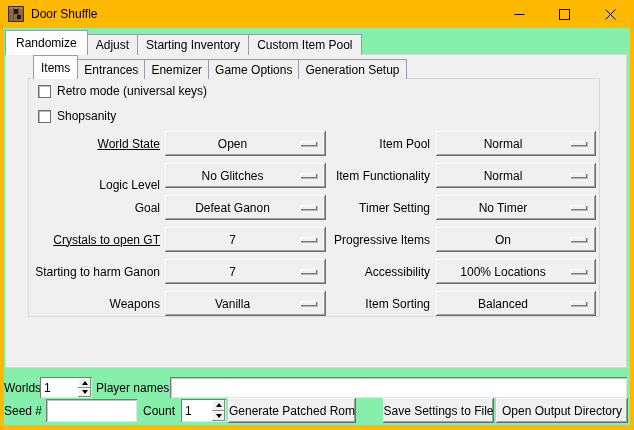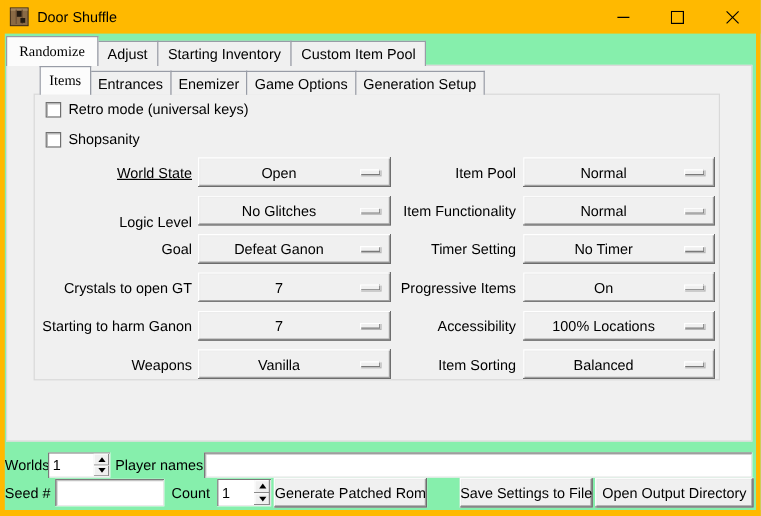--- a/index.html
+++ b/index.html
@@ -22,21 +22,21 @@
   
   .panel-main{position:absolute;left:5px;top:54px;width:622px;height:314px;border:1px solid #d9d9d9;background:#f0f0f0;box-sizing:border-box;z-index:1;}
   .panel-sub{position:absolute;left:28px;top:78px;width:572px;height:239px;border:1px solid #d9d9d9;background:#f0f0f0;box-sizing:border-box;z-index:2;}
   
   .tabrow{position:absolute;display:flex;align-items:flex-end;}
   .tabrow-main{left:5px;top:30px;height:25px;z-index:3;}
   .tabrow-sub{left:33px;top:55px;height:24px;z-index:4;}
   .tab{box-sizing:border-box;border:1px solid #989ca6;border-bottom:none;background:#f0f0f0;
        height:21px;display:flex;align-items:center;padding:0 8px;margin-right:-1px;white-space:nowrap;}
   .tabrow-sub .tab{height:20px;padding:0 6px;}
-  .tab.selected{background:#fcfcfc;height:25px;padding:0 10px;position:relative;z-index:5;font-family:Liberation Serif, serif;}
+  .tab.selected{background:#fcfcfc;height:25px;padding:0 10px;position:relative;z-index:5;}
   .tabrow-sub .tab.selected{height:24px;padding:0 7px;}
   
   .check-row{position:absolute;left:38px;height:14px;display:flex;align-items:center;cursor:default;}
   .checkbox{width:13px;height:13px;background:#fff;border:1px solid #6f6f6f;box-sizing:border-box;
             box-shadow:inset 1px 1px 0 #b9b9b9;margin-right:6px;}
   
   .flabel{position:absolute;height:25px;display:flex;align-items:center;justify-content:flex-end;white-space:nowrap;}
   .flabel.fleft{left:20px;width:140px;}
   .flabel.fright{left:318px;width:112px;}
   .optbtn{position:absolute;height:25px;box-sizing:border-box;background:#f0f0f0;
@@ -135,21 +135,21 @@
   <div class="flabel fleft" style="top:172px;z-index:6;">Logic Level</div>
   <div class="optbtn oleft" style="top:163px;z-index:6;">
     <span>No Glitches</span>
     <span class="menu-indicator"></span>
   </div>
   <div class="flabel fleft" style="top:195px;z-index:6;">Goal</div>
   <div class="optbtn oleft" style="top:195px;z-index:6;">
     <span>Defeat Ganon</span>
     <span class="menu-indicator"></span>
   </div>
-  <div class="flabel fleft" style="top:227px;z-index:6;">Crystals to open GT</div>
+  <div class="flabel fleft" style="top:227px;z-index:6;text-decoration:underline;">Crystals to open GT</div>
   <div class="optbtn oleft" style="top:227px;z-index:6;">
     <span>7</span>
     <span class="menu-indicator"></span>
   </div>
   <div class="flabel fleft" style="top:259px;z-index:6;">Starting to harm Ganon</div>
   <div class="optbtn oleft" style="top:259px;z-index:6;">
     <span>7</span>
     <span class="menu-indicator"></span>
   </div>
   <div class="flabel fleft" style="top:291px;z-index:6;">Weapons</div>

